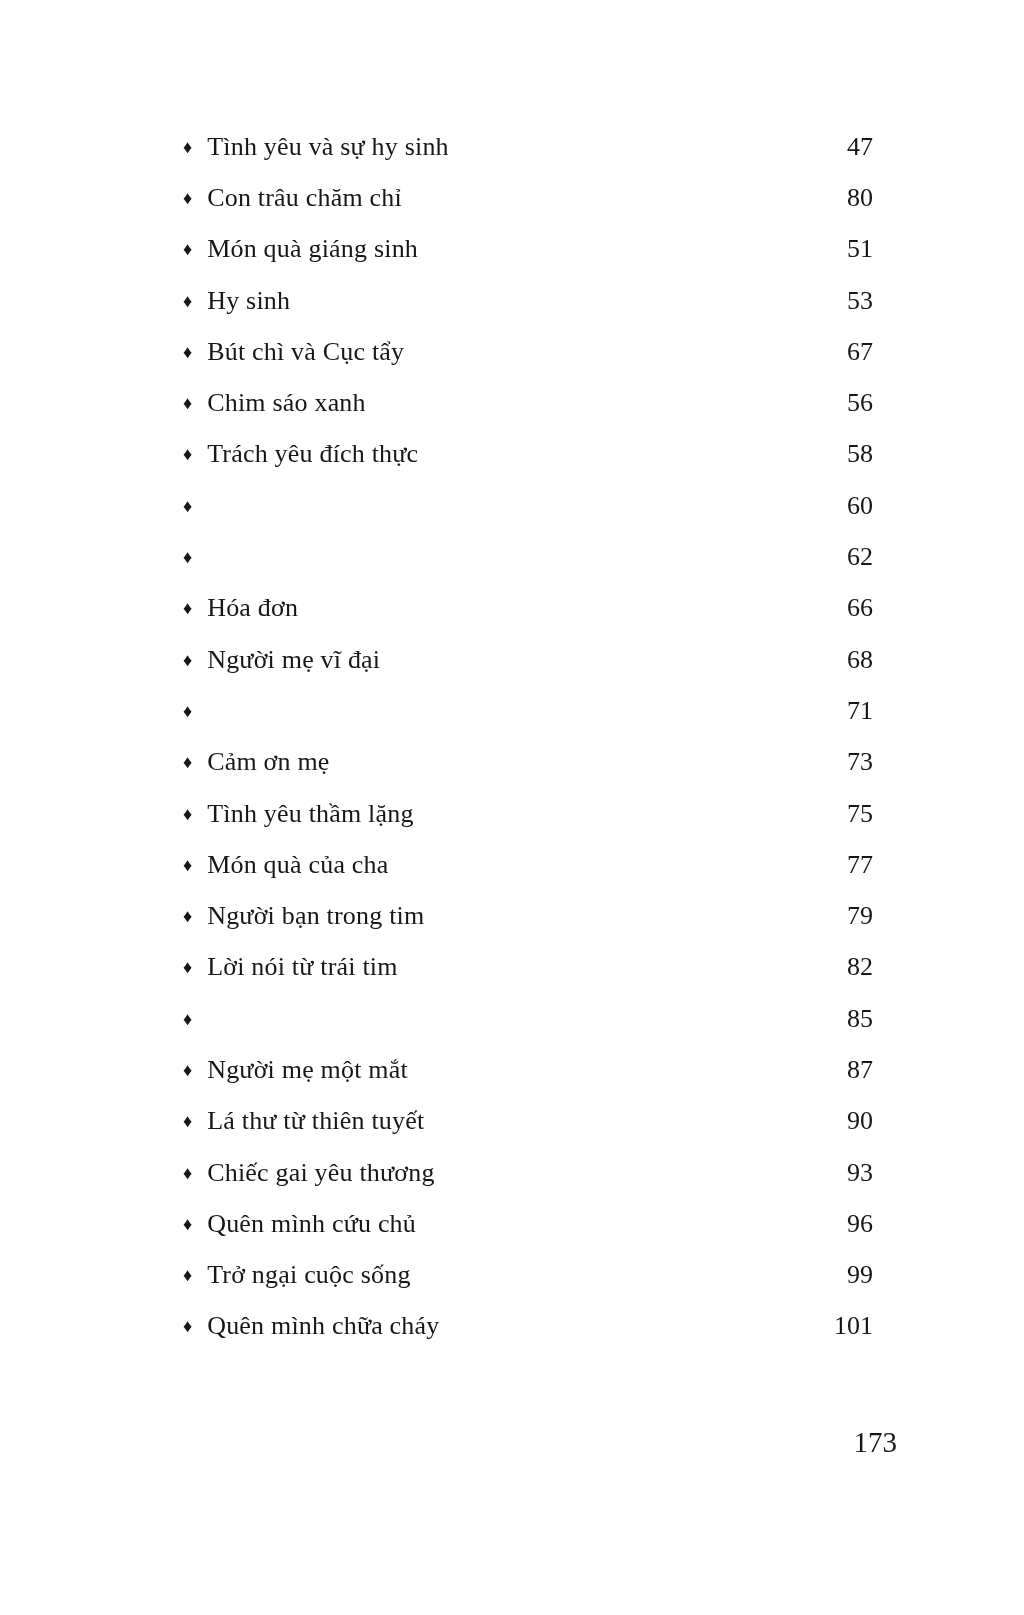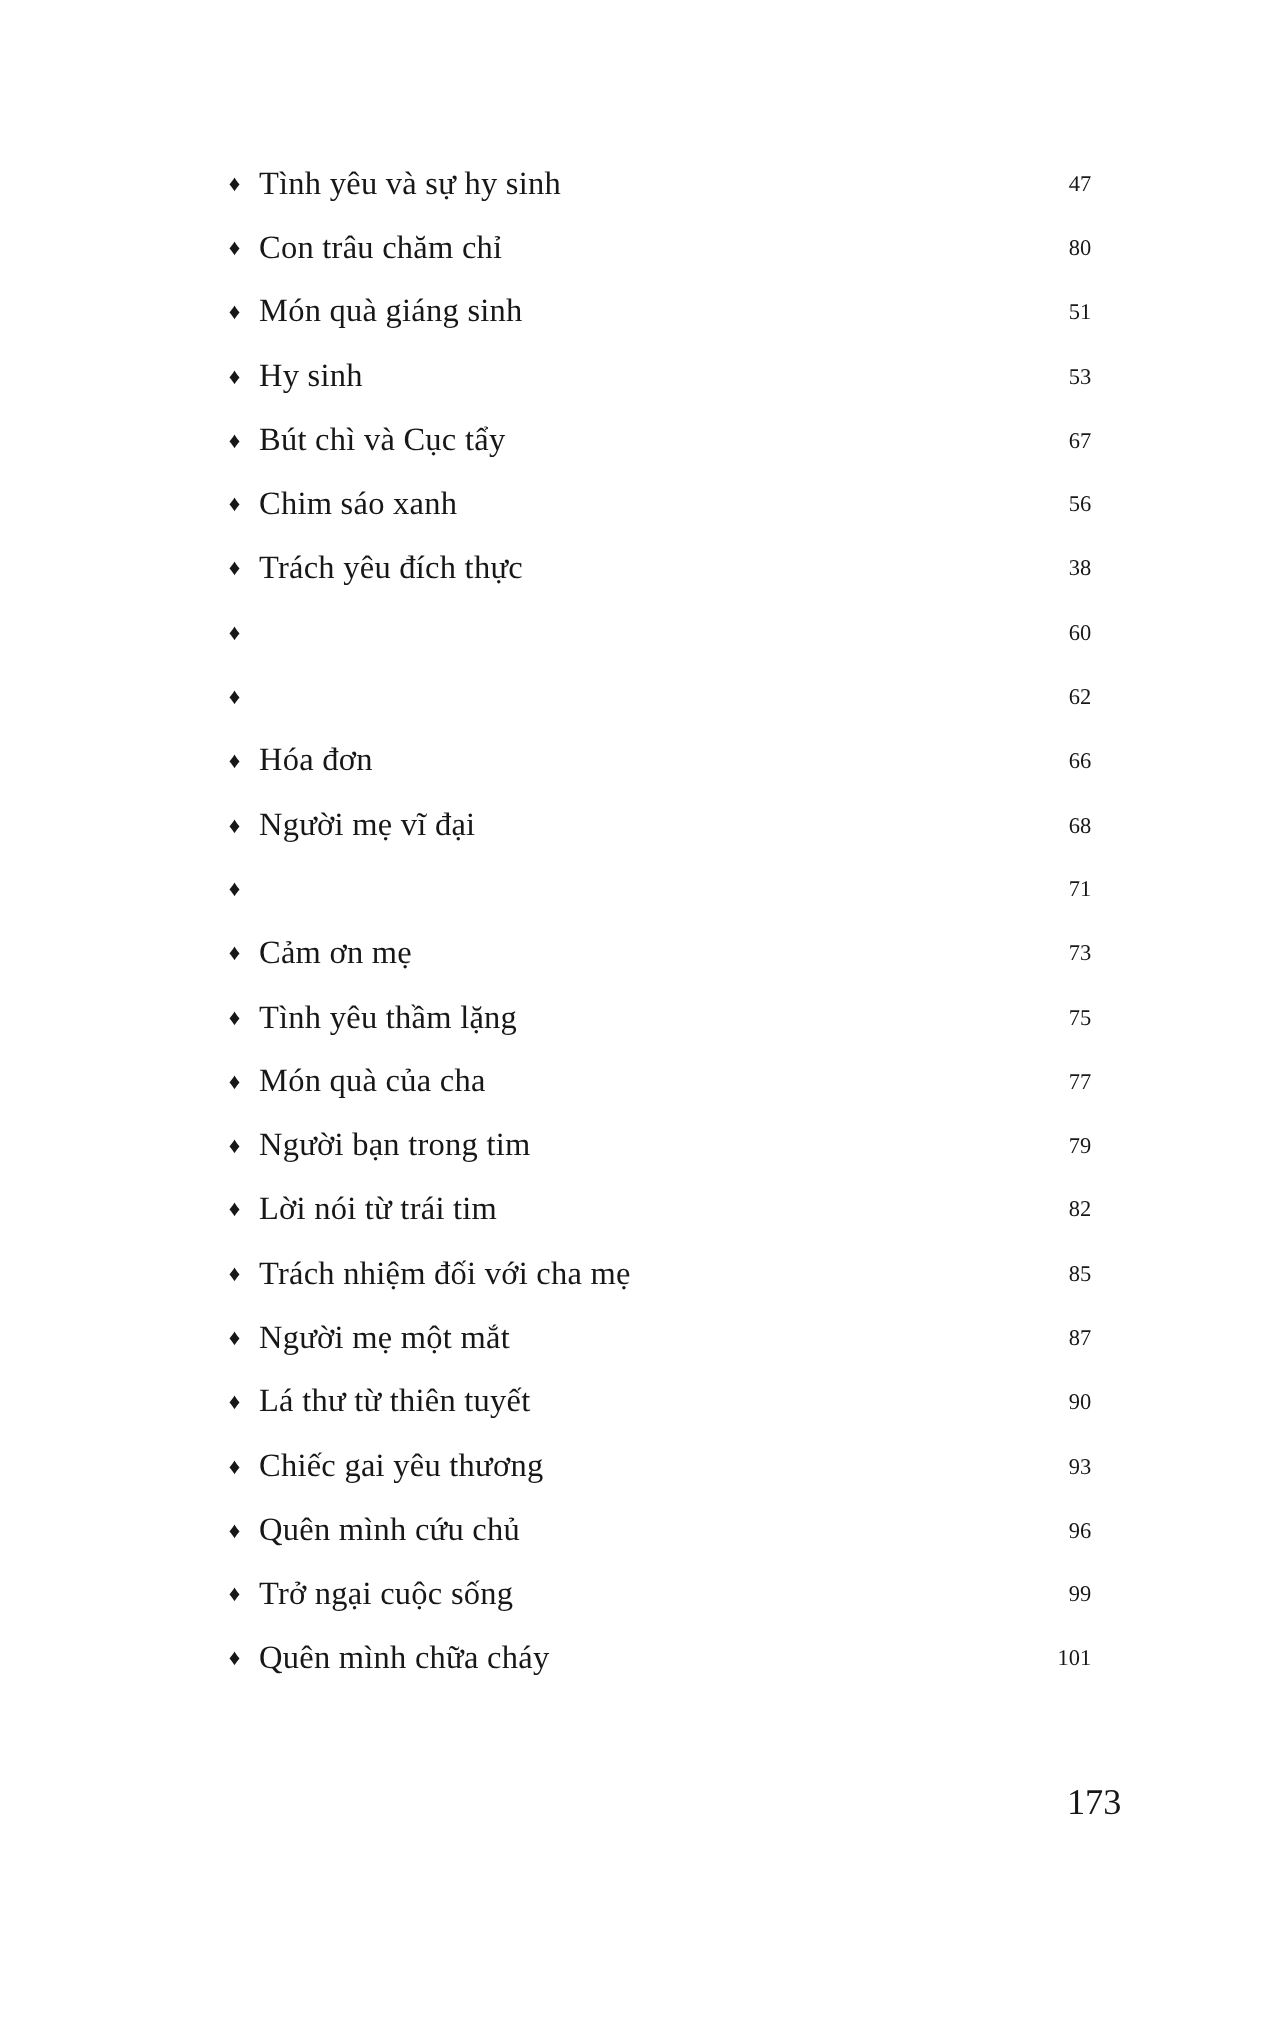--- a/index.html
+++ b/index.html
@@ -37,21 +37,21 @@
     font-size: 26px;
     line-height: 1;
     white-space: nowrap;
     flex: 0 0 auto;
     letter-spacing: 0.2px;
   }
   .spacer {
     flex: 1 1 auto;
   }
   .pagenum {
-    font-size: 18px;
+    font-size: 26px;
     line-height: 1;
     flex: 0 0 auto;
   }
   .folio {
     position: absolute;
     top: 1428px;
     right: 127px;
     font-size: 29px;
     line-height: 1;
   }
@@ -93,21 +93,21 @@
   <div class="row">
     <span class="bullet">♦</span>
     <span class="title">Chim sáo xanh</span>
     <span class="spacer"></span>
     <span class="pagenum">56</span>
   </div>
   <div class="row">
     <span class="bullet">♦</span>
     <span class="title">Trách yêu đích thực</span>
     <span class="spacer"></span>
-    <span class="pagenum">38</span>
+    <span class="pagenum">58</span>
   </div>
   <div class="row">
     <span class="bullet">♦</span>
     <span class="spacer"></span>
     <span class="pagenum">60</span>
   </div>
   <div class="row">
     <span class="bullet">♦</span>
     <span class="spacer"></span>
     <span class="pagenum">62</span>
@@ -154,21 +154,20 @@
     <span class="pagenum">79</span>
   </div>
   <div class="row">
     <span class="bullet">♦</span>
     <span class="title">Lời nói từ trái tim</span>
     <span class="spacer"></span>
     <span class="pagenum">82</span>
   </div>
   <div class="row">
     <span class="bullet">♦</span>
-    <span class="title">Trách nhiệm đối với cha mẹ</span>
     <span class="spacer"></span>
     <span class="pagenum">85</span>
   </div>
   <div class="row">
     <span class="bullet">♦</span>
     <span class="title">Người mẹ một mắt</span>
     <span class="spacer"></span>
     <span class="pagenum">87</span>
   </div>
   <div class="row">

